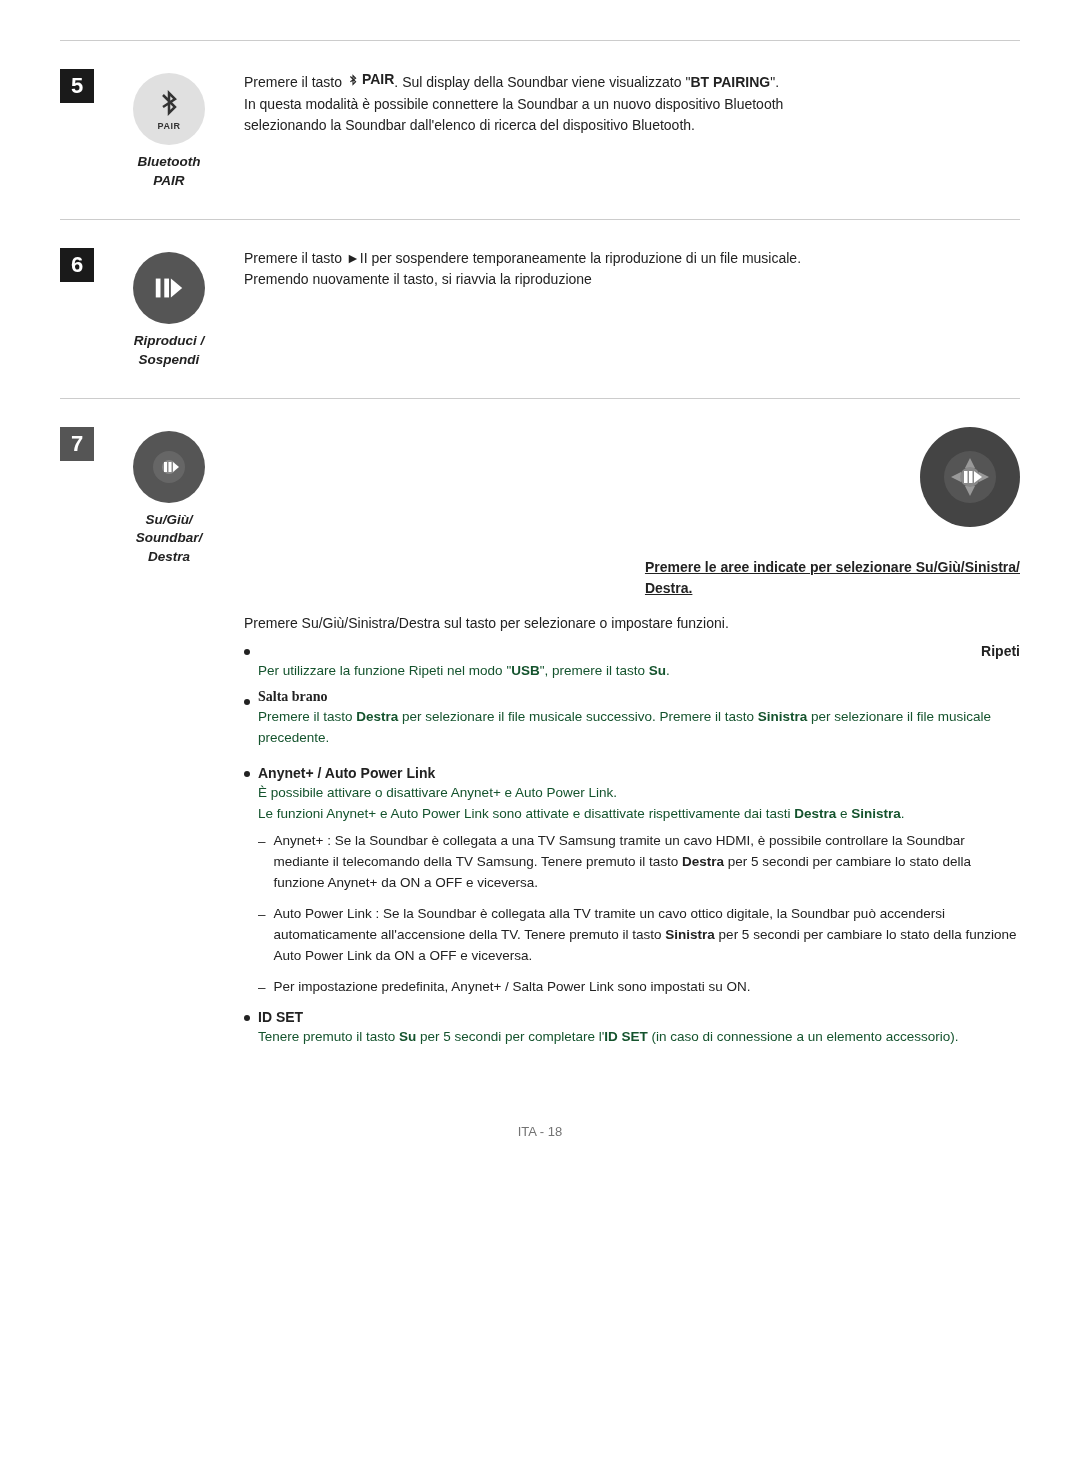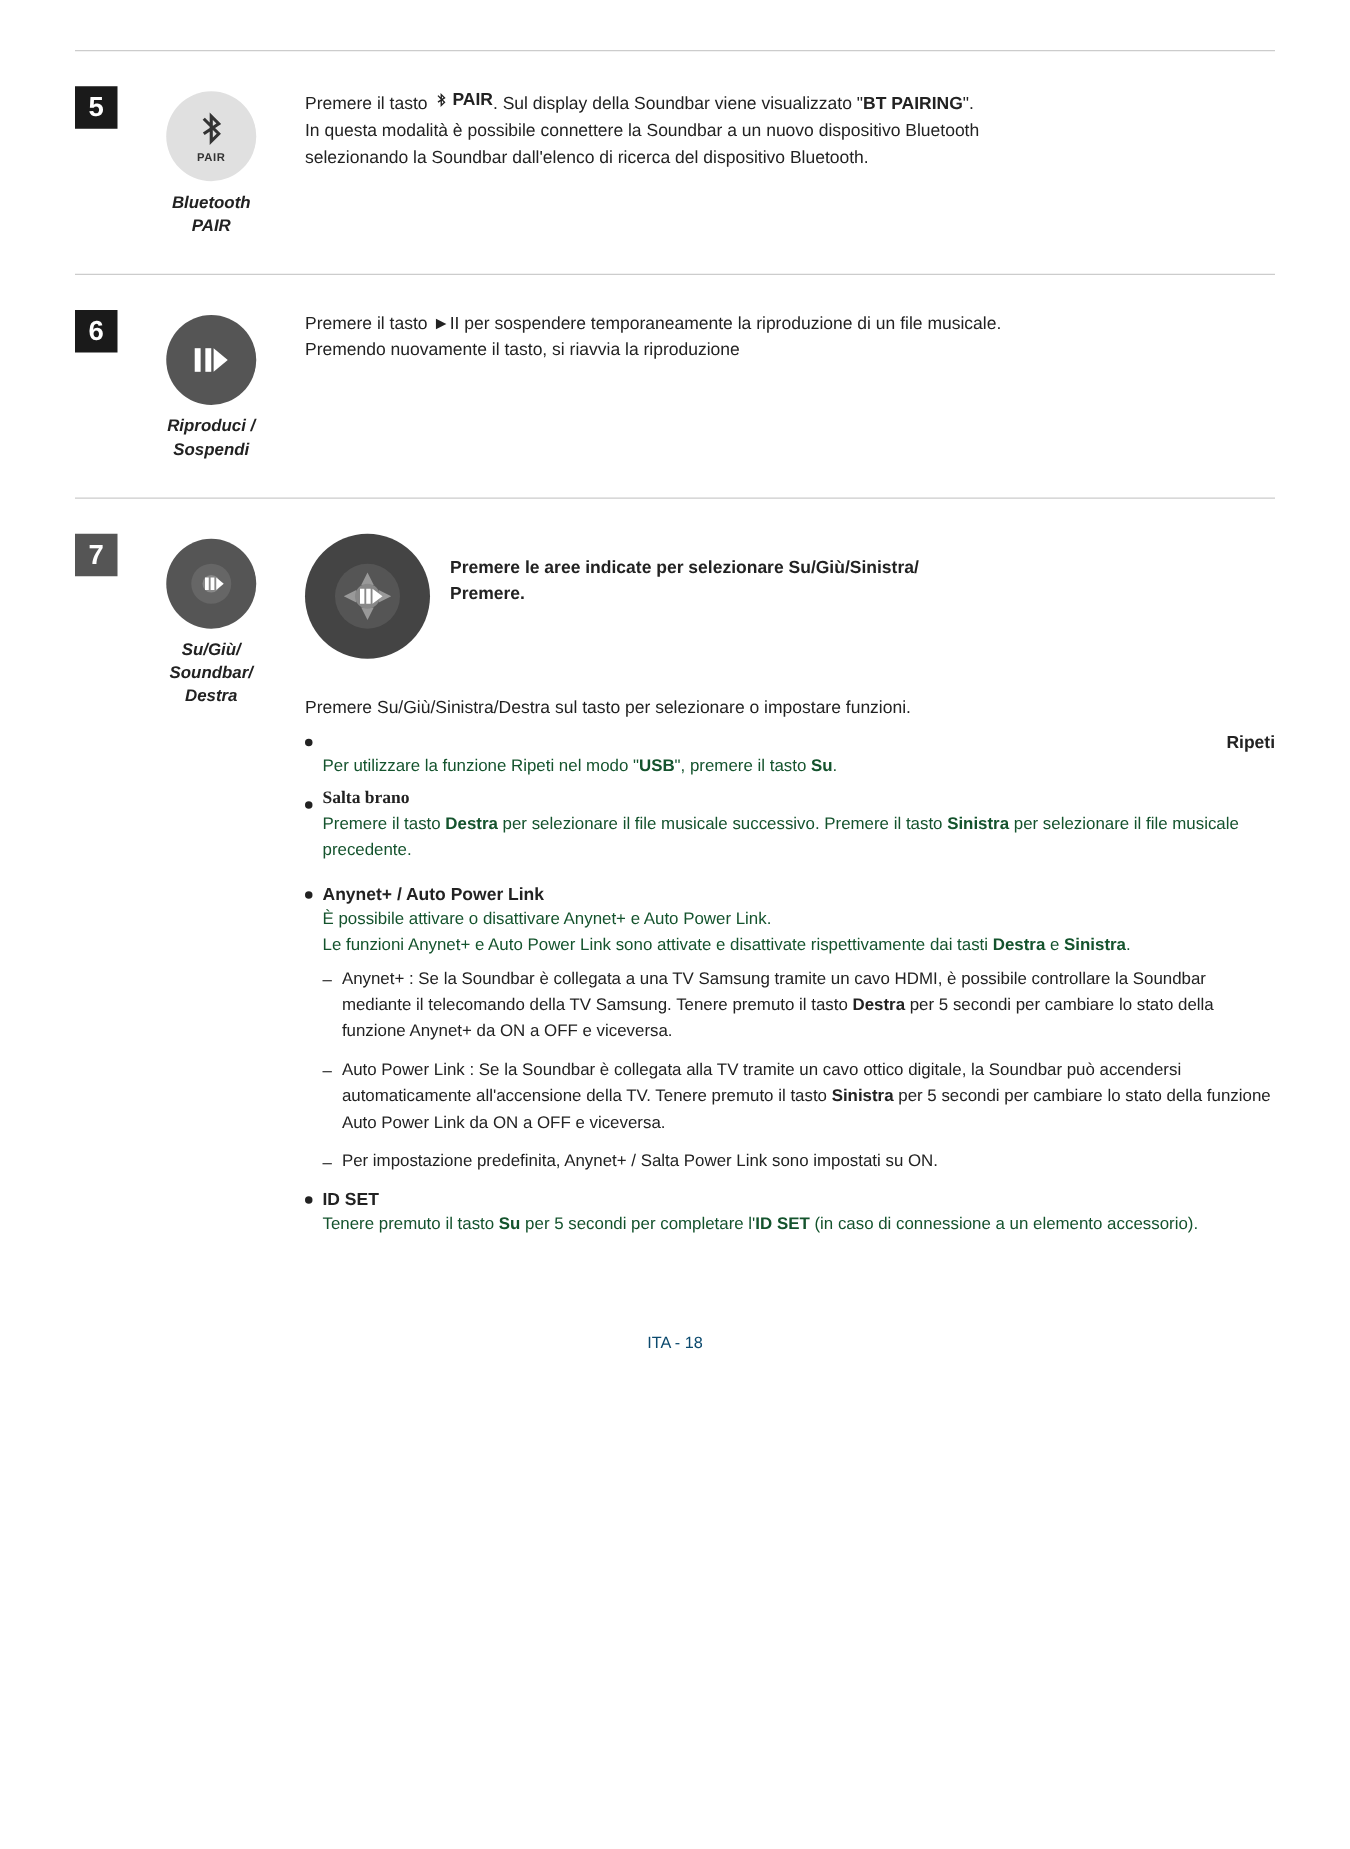--- a/index.html
+++ b/index.html
@@ -126,23 +126,24 @@
       width: 54px;
       height: 54px;
     }
     
     .section7-content {
       flex: 1;
       padding-left: 10px;
     }
     .section7-top {
       display: flex;
-      flex-direction: row;
-      align-items: flex-start;
+      flex-direction: column;
+      align-items: flex-end;
       margin-bottom: 16px;
+      text-decoration: underline;
     }
     .section7-desc-right {
       padding-left: 16px;
       font-size: 14px;
       font-weight: 600;
       line-height: 1.5;
       padding-top: 16px;
     }
     .content-col p {
       margin-bottom: 6px;
@@ -194,21 +195,21 @@
     .dash-sym {
       margin-right: 8px;
       flex-shrink: 0;
       margin-top: 1px;
     }
     b { font-weight: 700; }
     .page-footer {
       text-align: center;
       margin-top: 40px;
       font-size: 13px;
-      color: #0c4a6e;
+      color: #737373;
     }
   </style>
 </head>
 <body>
 
 <div class="page">
 
   <div class="section">
     <div class="step-number">5</div>
     <div class="icon-col">
@@ -298,21 +299,21 @@
 
             <circle cx="27" cy="27" r="10" fill="#888"></circle>
 
             <rect x="21" y="21" width="3.5" height="12" fill="white"></rect>
             <rect x="26" y="21" width="3.5" height="12" fill="white"></rect>
             <polygon points="31,21 39,27 31,33" fill="white"></polygon>
           </svg>
         </div>
         <div class="section7-desc-right">
           <b>Premere le aree indicate per selezionare Su/Giù/Sinistra/</b><br>
-          <span>Premere.</span>
+          <span>Destra.</span>
         </div>
       </div>
 
       <p style="margin-bottom:12px; font-size:14px;">Premere Su/Giù/Sinistra/Destra sul tasto per selezionare o impostare funzioni.</p>
 
       <ul class="bullet-list">
 
         <li class="bullet-item">
           <div class="bullet-title" style="display:flex;align-items:flex-start;justify-content:space-between;">
             <div class="bullet-dot"></div>

